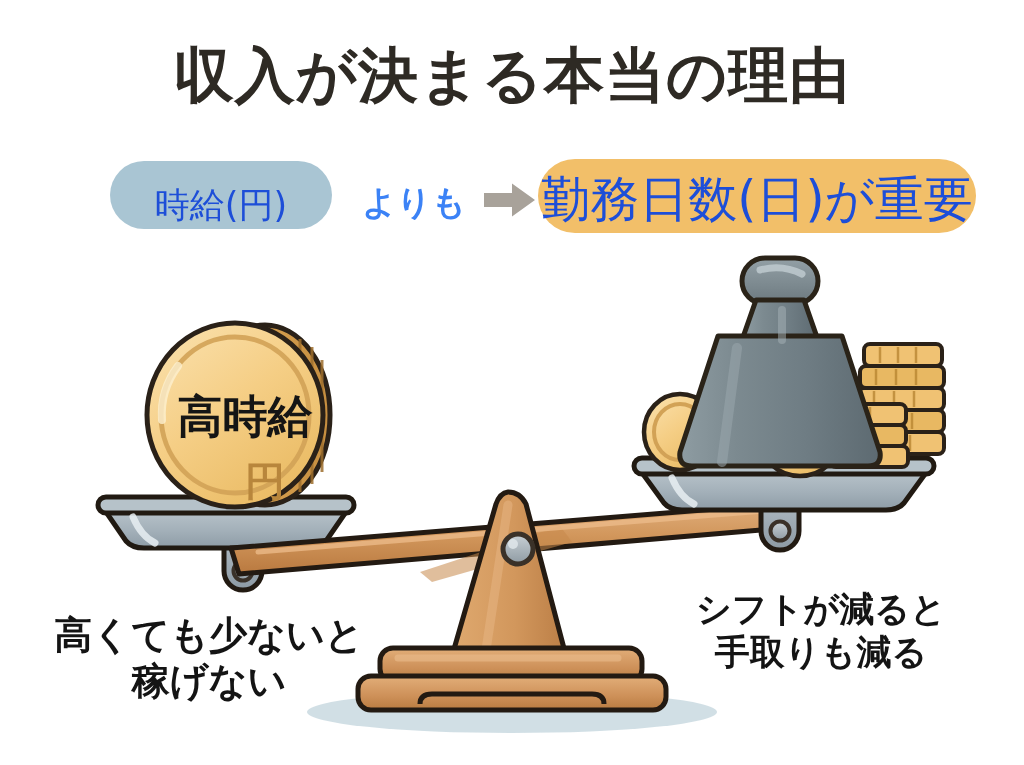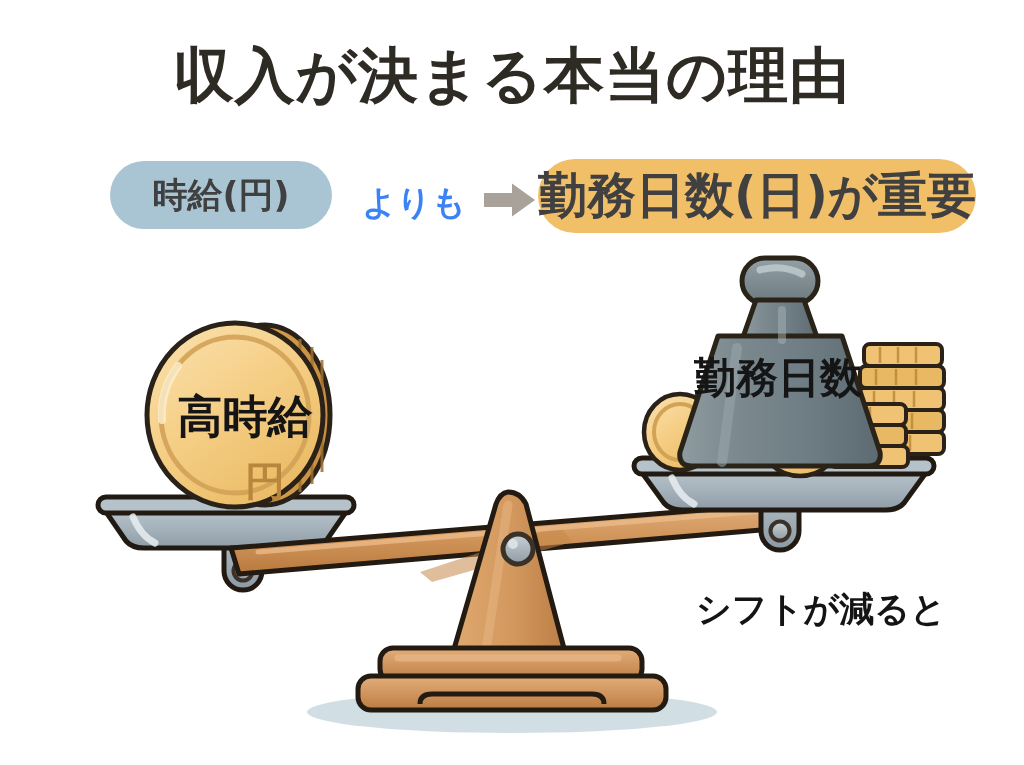--- a/index.html
+++ b/index.html
@@ -23,24 +23,24 @@
     font-weight:700;
     letter-spacing:1px;
     color:#2e2a24;
     line-height:1.05;
     white-space:nowrap;
   }
 
   
   .pill{
     position:absolute;
-    display:flex;align-items:center;justify-content:center;
+    display:flex;align-items:flex-end;justify-content:center;
     border-radius:999px;
-    font-weight:700;
-    color:#404040;
+    font-weight:400;
+    color:#1d4ed8;
     white-space:nowrap;
     box-sizing:border-box;
   }
   .pill-left{
     left:110px;top:161px;width:222px;height:68px;
     background:#a9c5d3;
     font-size:35px;
   }
   .pill-right{
     left:538px;top:159px;width:438px;height:74px;
@@ -290,22 +290,24 @@
     </g>
   </svg>
 
   <div class="art-label label-coin">
     <span>高時給</span>
   </div>
   <svg style="position:absolute;left:240px;top:455px;" width="80" height="50">
     <text x="5" y="40" font-family="'DejaVu Sans','Liberation Sans',sans-serif" font-size="40" font-weight="700" fill="#b8863c">円</text>
   </svg>
 
-  <div class="art-label label-weight">
-    <span>勤務日数</span>
-  </div>
-
+
+  <div class="caption caption-left">
+    <span class="l1">高くても少ないと</span>
+    <span class="l2">稼げない</span>
+  </div>
 
   <div class="caption caption-right">
     <span class="l1">シフトが減ると</span>
+    <span class="l2">手取りも減る</span>
   </div>
 
 </div>
 
 </body></html>

